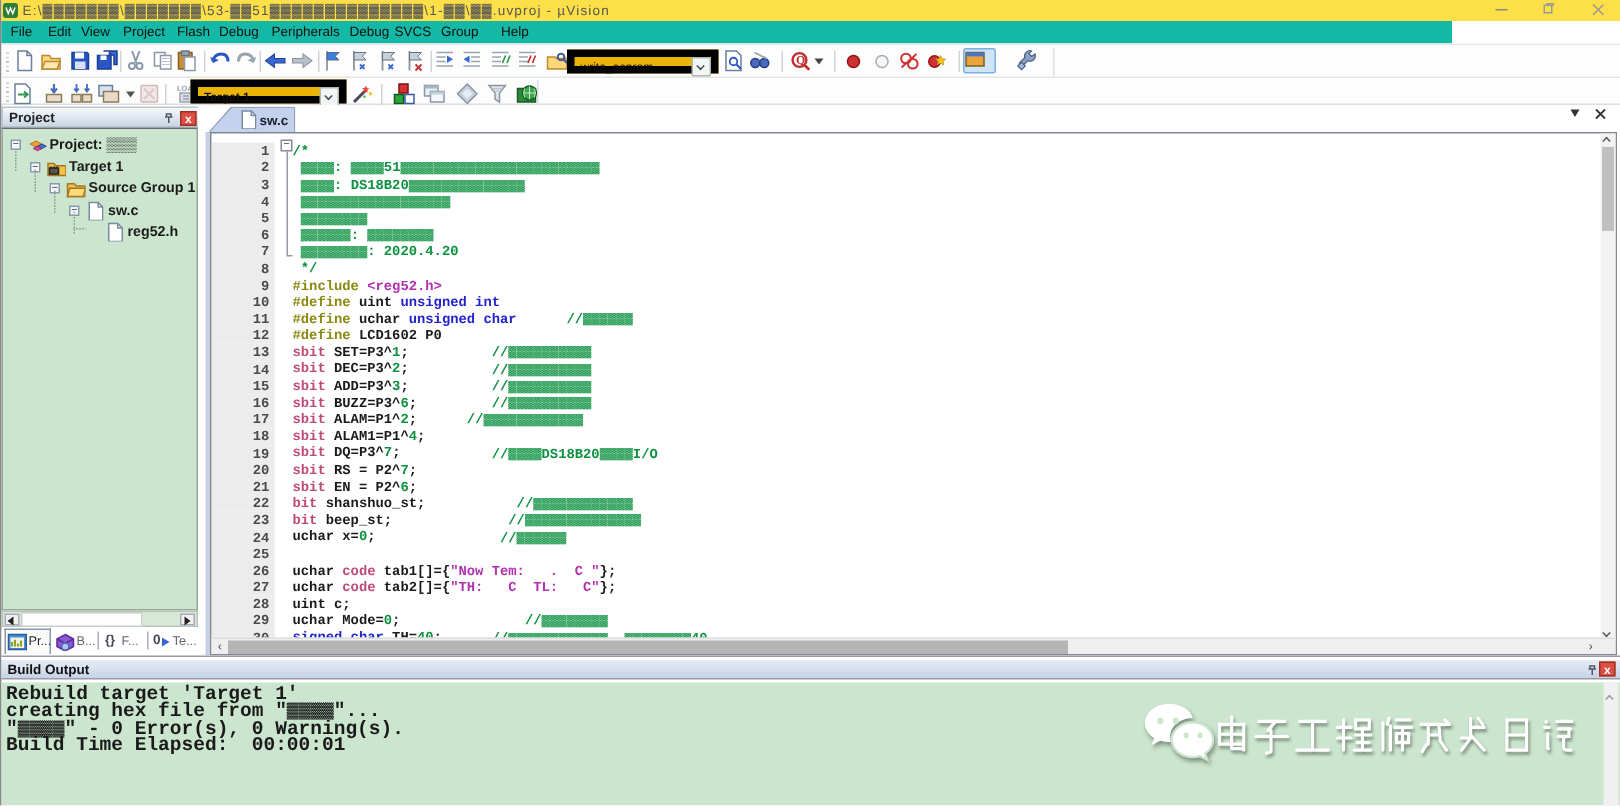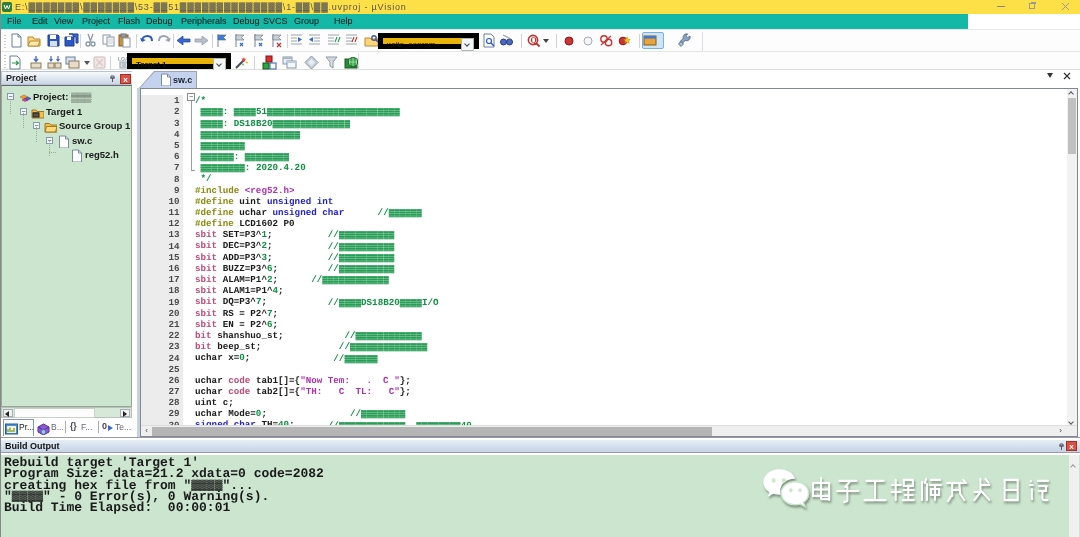--- a/index.html
+++ b/index.html
@@ -387,21 +387,21 @@
  <div style="position:absolute;left:0;top:437px;width:1080px;height:3px;background:#fff;border-top:1px solid #99a"></div>
 
  <div style="position:absolute;left:0;top:440px;width:1080px;height:13px;background:linear-gradient(#e6edf5,#c6d4e6);border-bottom:1px solid #99a;font-size:9px;font-weight:bold;color:#111;padding:1px 0 0 4px">Build Output
    <svg width="7" height="8" style="position:absolute;right:16px;top:3px">
         <path d="M1 3h5M3.5 3v4M2 1h3v2H2z" stroke="#556" fill="none"></path>
       </svg>
    <div style="position:absolute;right:4px;top:1px;width:11px;height:10px;background:#dd5045;border:1px solid #a03020;color:#fff;font-size:8px;line-height:9px;text-align:center;font-weight:bold">x</div>
  </div>
 
  <div style="position:absolute;left:0;top:454px;width:1080px;height:83px;background:#cbe5ce;border-top:1px solid #fff">
-   <div id="bo" style="position:absolute;left:3px;top:2px"><div>Rebuild target 'Target 1'</div><div>Program Size: data=21.2 xdata=0 code=2082</div><div>creating hex file from "<i class="q">▓▓▓▓</i>"...</div><div>"<i class="q">▓▓▓▓</i>" - 0 Error(s), 0 Warning(s).</div><div>Build Time Elapsed:  00:00:01</div></div>
+   <div id="bo" style="position:absolute;left:3px;top:2px"><div>Rebuild target 'Target 1'</div><div>creating hex file from "<i class="q">▓▓▓▓</i>"...</div><div>"<i class="q">▓▓▓▓</i>" - 0 Error(s), 0 Warning(s).</div><div>Build Time Elapsed:  00:00:01</div></div>
    <div style="position:absolute;left:1068px;top:0;width:10px;height:83px;background:#f0f0f0"><i class="ch-u" style="border-color:#999;margin-left:2px"></i></div>
 
 <div style="position:absolute;left:758px;top:13px;width:300px;height:48px">
  <svg width="54" height="46" viewBox="0 0 54 46" style="position:absolute;left:0;top:-2px;transform:scale(1.08);transform-origin:0 0;filter:drop-shadow(1.6px 2.2px 1.2px rgba(100,115,100,0.75))">
   <path d="M19 3C10.7 3 4 8.4 4 15c0 3.8 2.2 7.1 5.6 9.2L8 28.5l5.4-2.7c1.8.5 3.7.8 5.6.8h1.2c-.4-1.1-.6-2.3-.6-3.5 0-6.2 6-11.2 13.4-11.2h.6C32.3 7 26.2 3 19 3z" fill="#fff"></path>
   <ellipse cx="13.5" cy="13.5" rx="1.9" ry="2.1" fill="#cde7c9"></ellipse>
   <ellipse cx="23" cy="13.5" rx="1.9" ry="2.1" fill="#cde7c9"></ellipse>
   <path d="M33.5 14.5c-7.2 0-13 4.8-13 10.7 0 5.9 5.8 10.7 13 10.7 1.6 0 3.1-.2 4.5-.6l4.6 2.3-1.5-4c3-1.9 4.9-5 4.9-8.4 0-5.9-5.3-10.7-12.5-10.7z" fill="#fff" stroke="#cbe5ce" stroke-width="1.4"></path>
   <ellipse cx="29.5" cy="22.5" rx="1.6" ry="1.8" fill="#cde7c9"></ellipse>
   <ellipse cx="38" cy="22.5" rx="1.6" ry="1.8" fill="#cde7c9"></ellipse>

